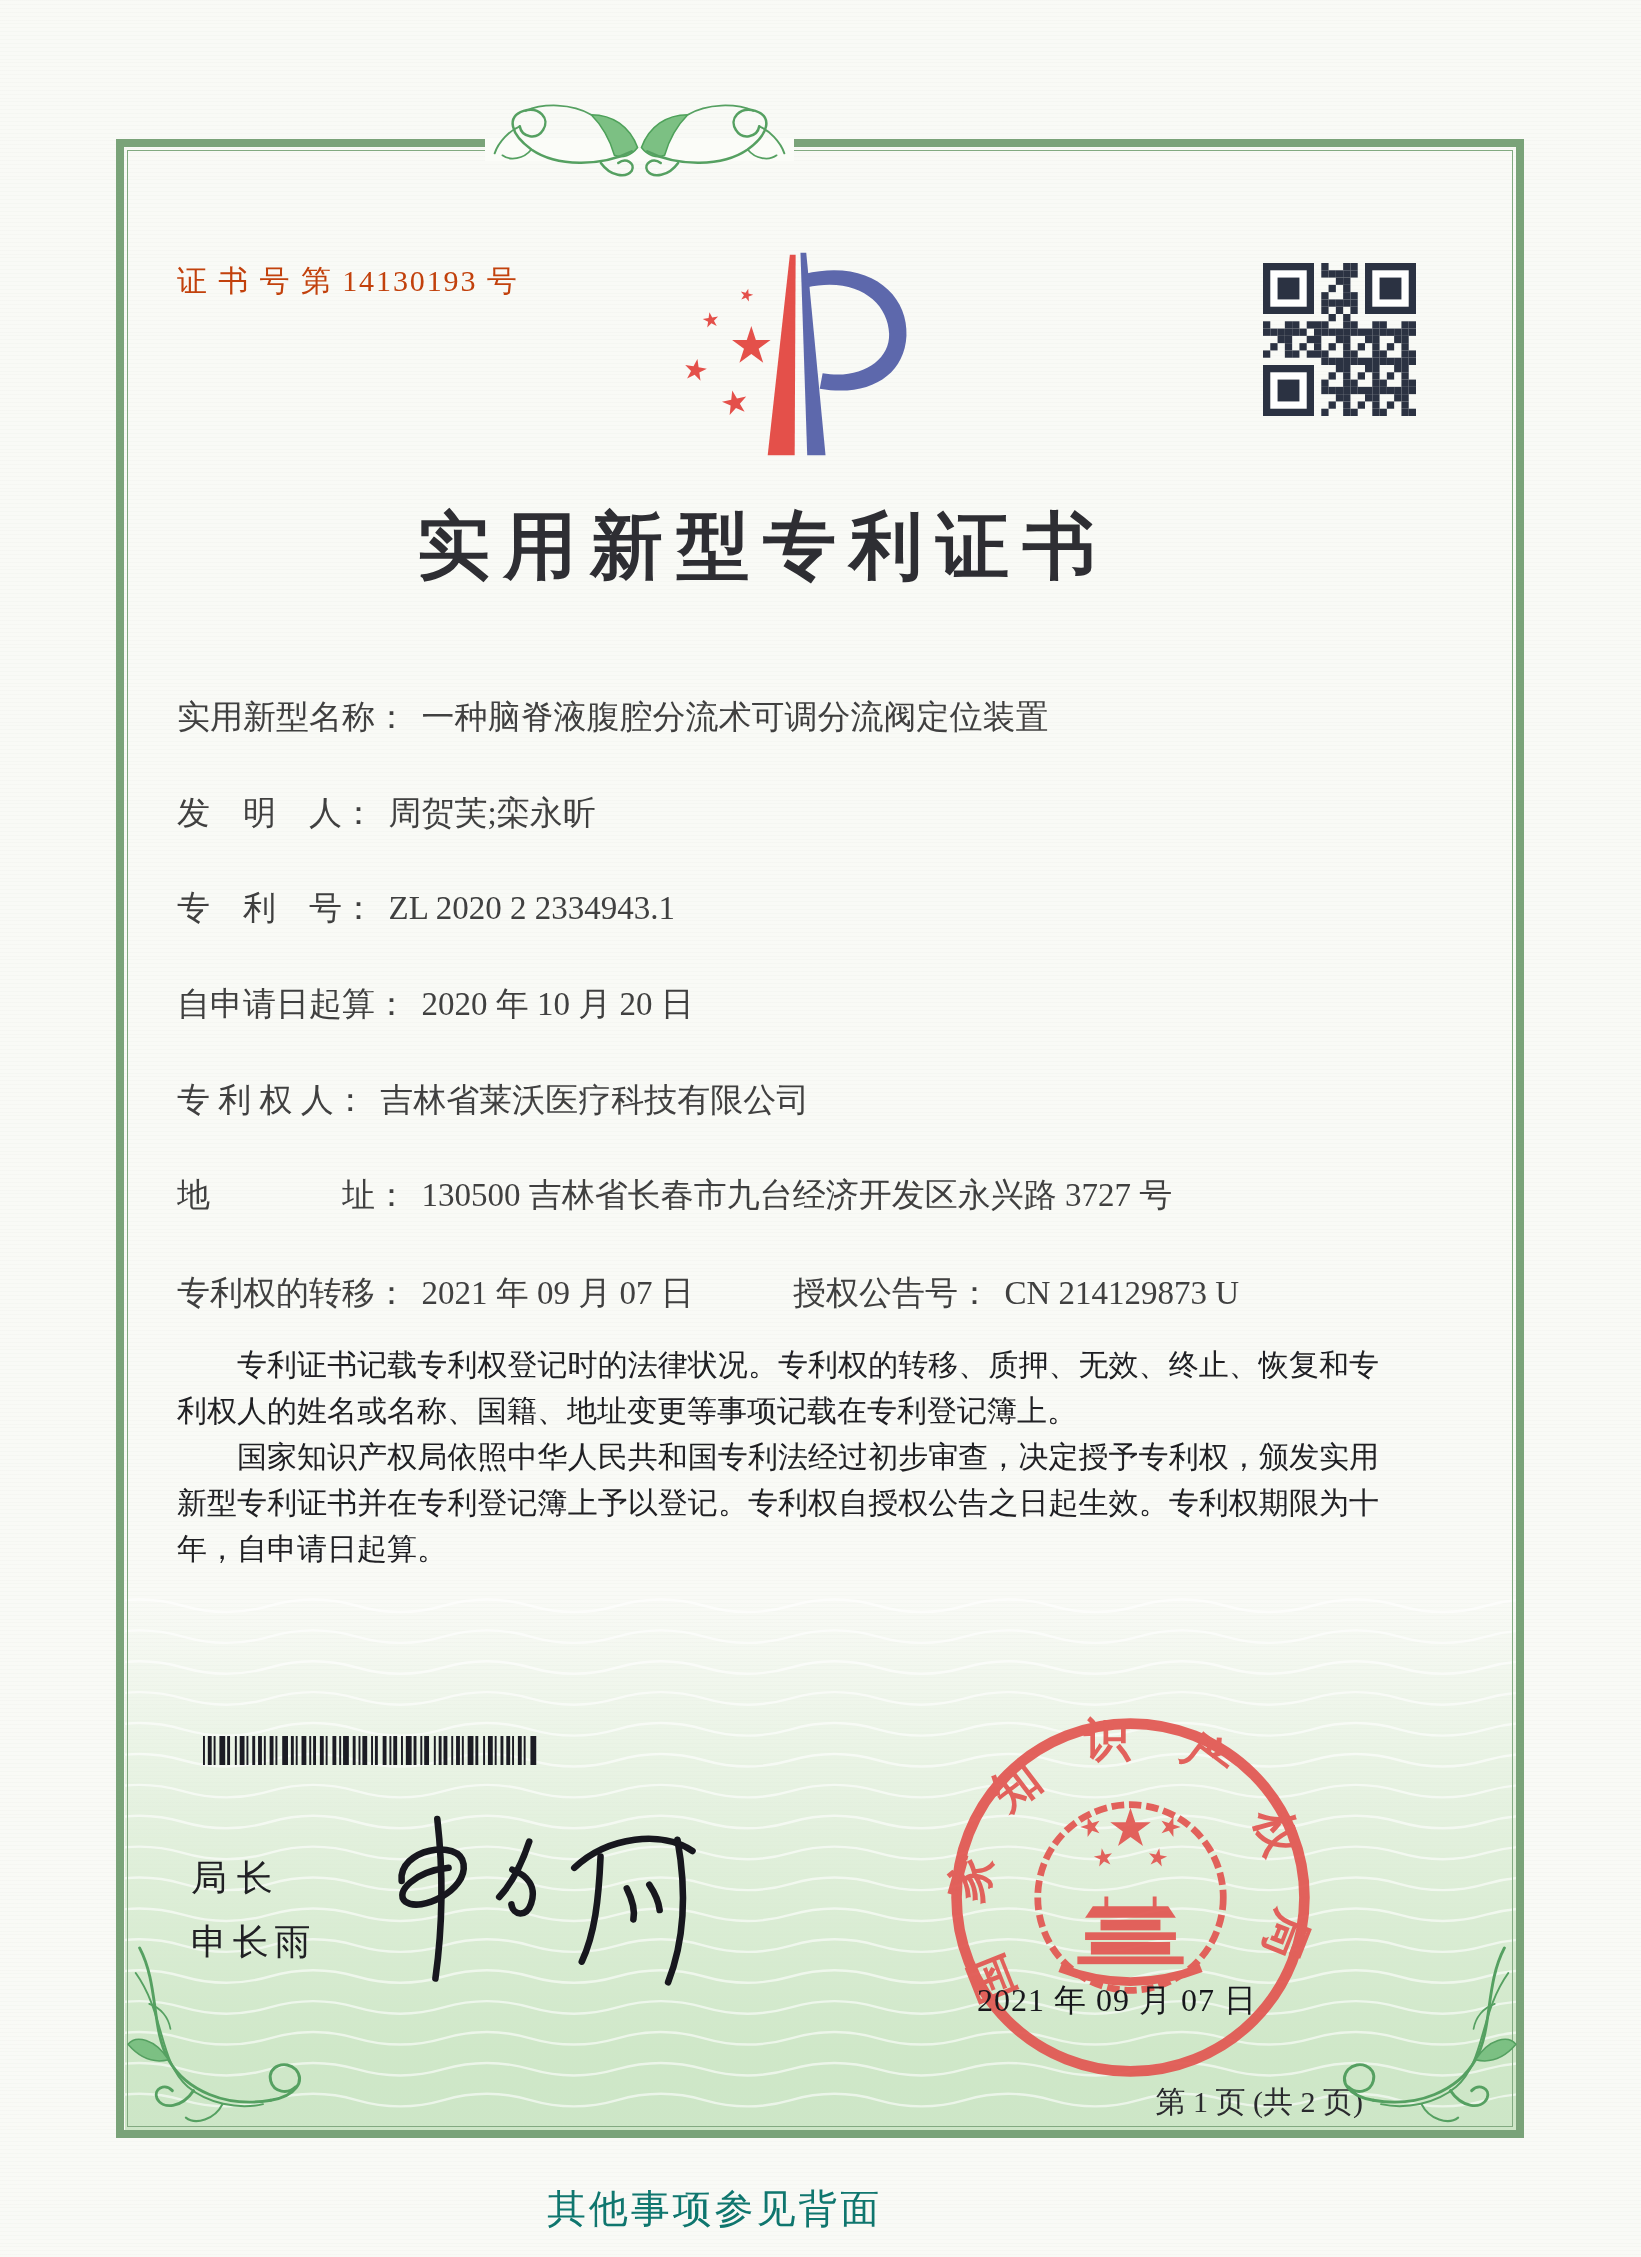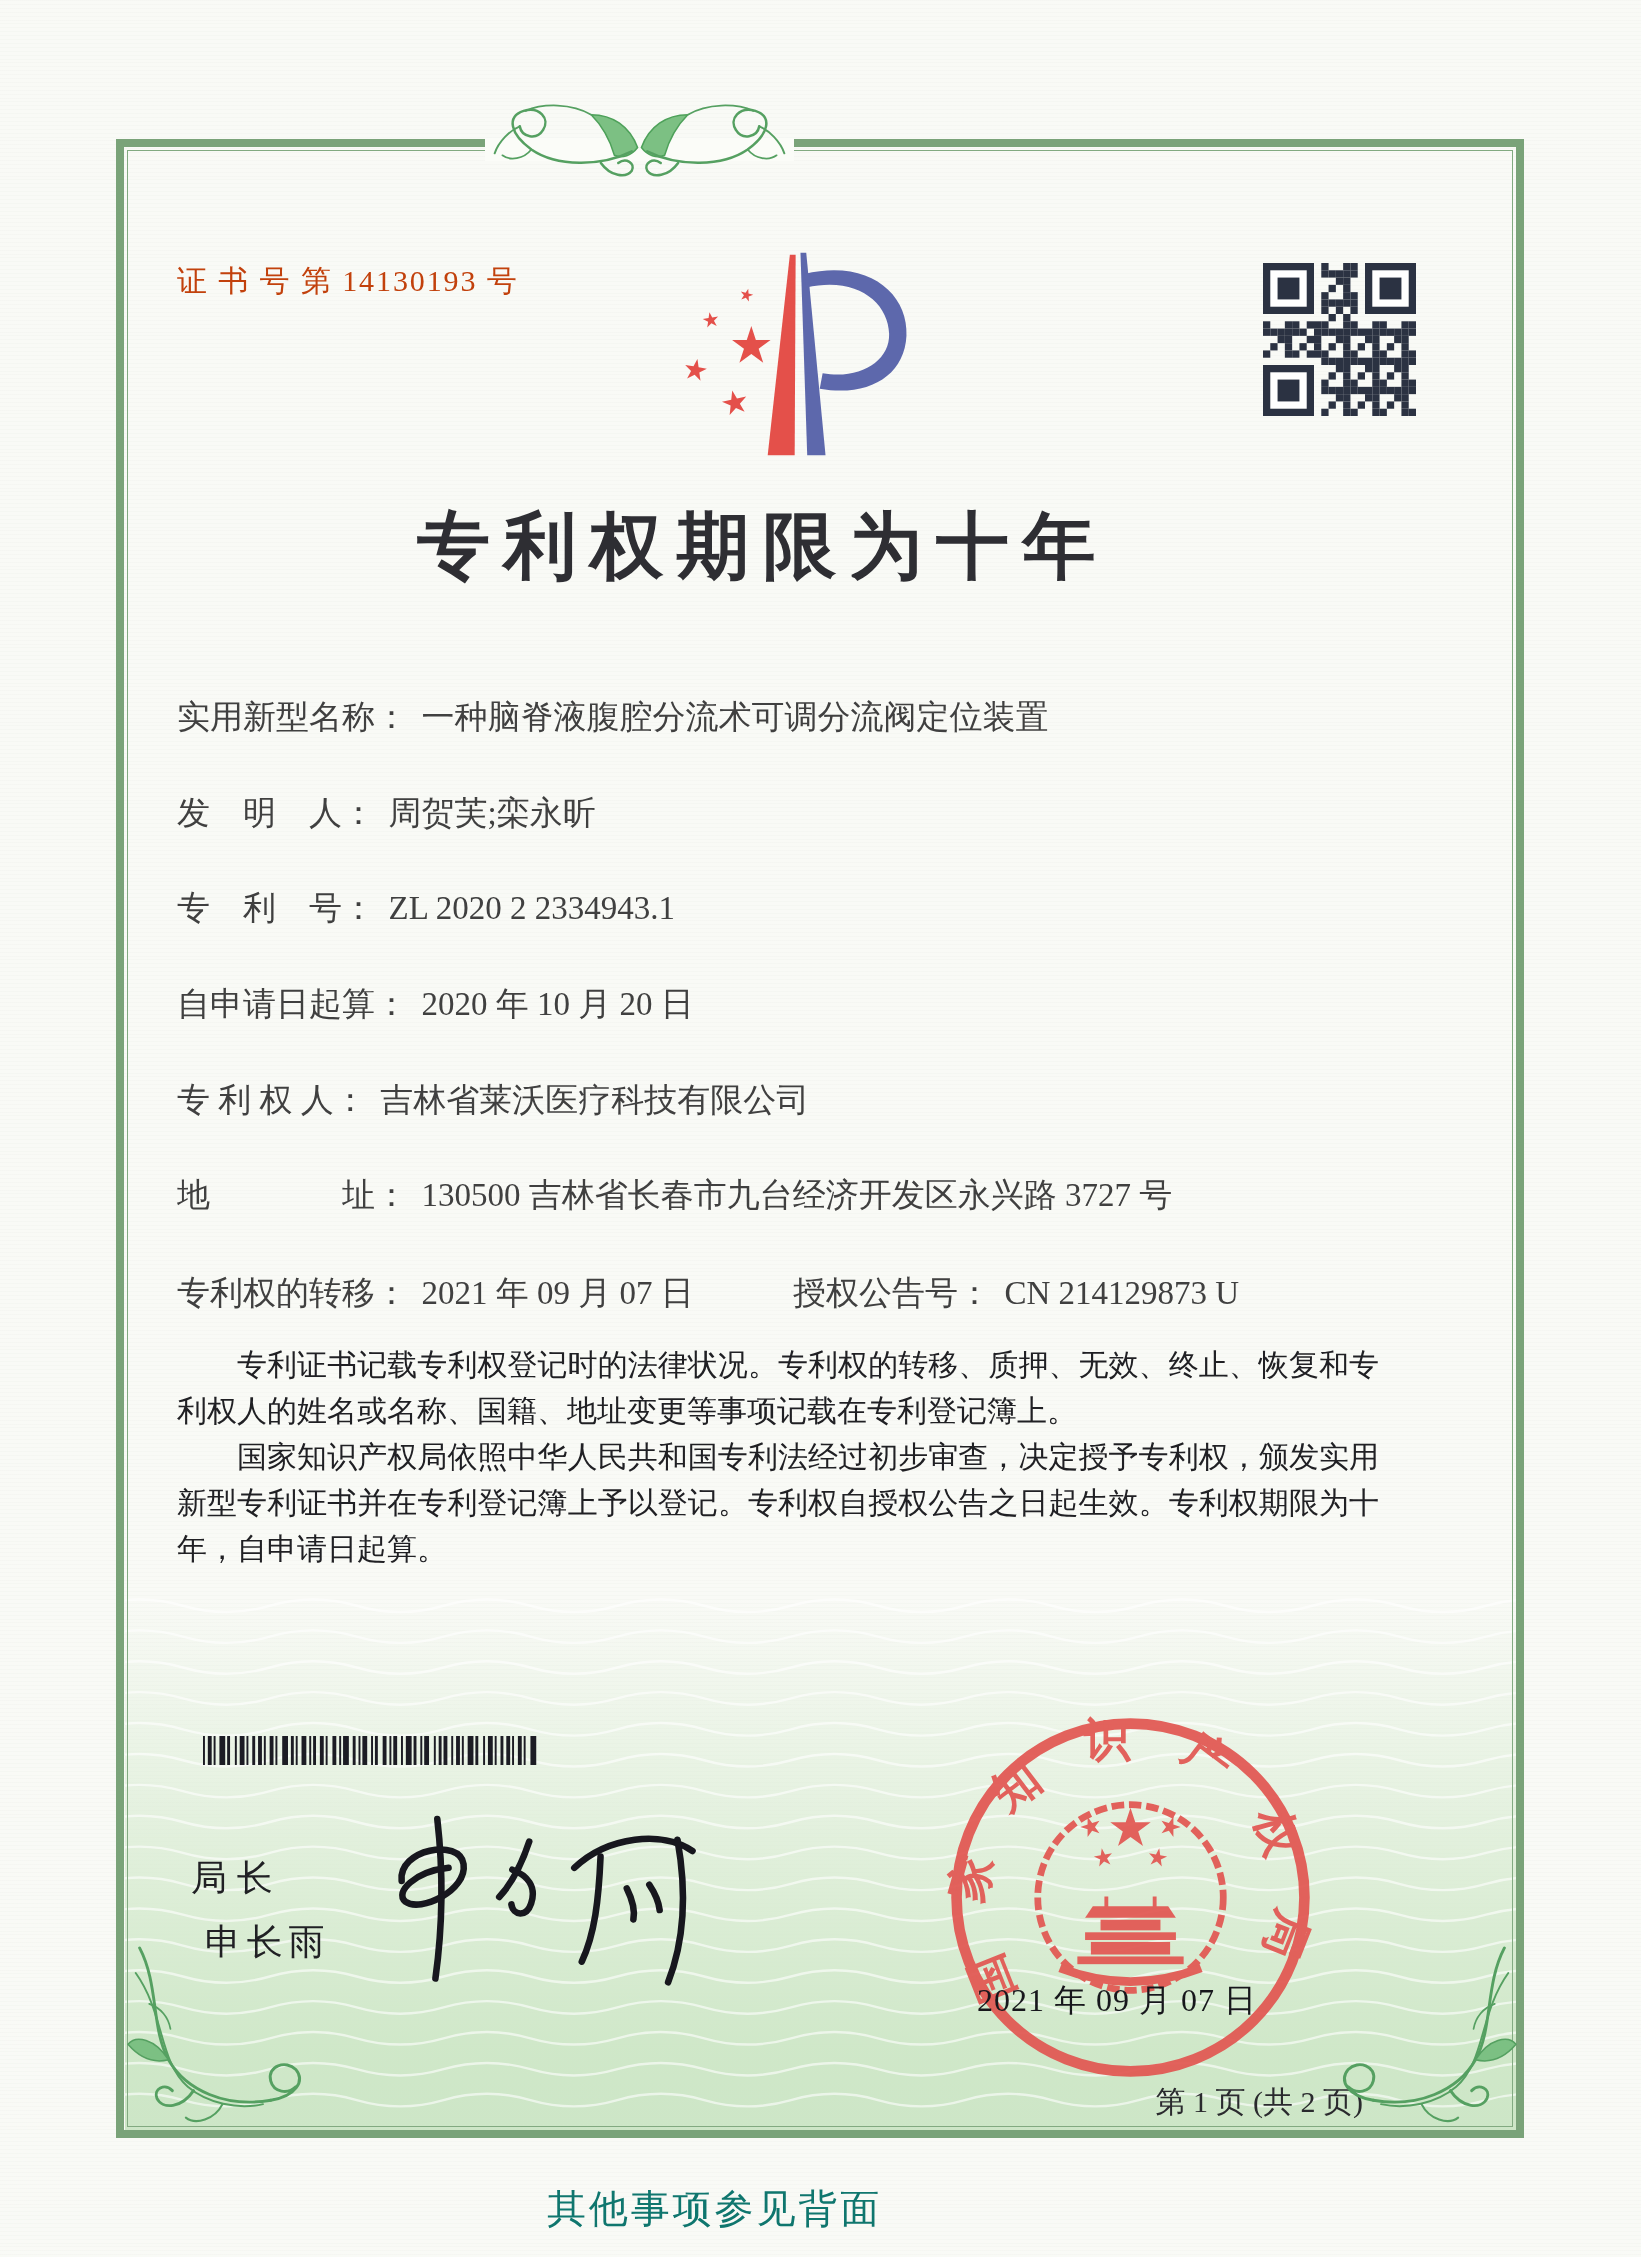--- a/index.html
+++ b/index.html
@@ -26,21 +26,21 @@
     font-weight:600;color:#2e2e33;z-index:4;}
   .frow{left:177px;width:1217px;font-size:33px;color:#404040;z-index:4;white-space:nowrap;}
   .flabel{display:inline-block;}
   .fvalue{display:inline-block;margin-left:13.5px;}
   .gazette2{position:absolute;left:616px;top:0;}
   .body-text{left:177px;top:1342px;width:1202px;font-size:30px;line-height:46px;
     color:#202024;text-align:justify;z-index:4;}
   .body-text p{margin:0;text-indent:2em;}
   .barcode{left:203px;top:1736px;z-index:4;}
   .signer-role{left:191px;top:1854px;font-size:36px;letter-spacing:9.7px;color:#202024;z-index:5;font-family:Liberation Mono, monospace;}
-  .signer-name{left:191px;top:1918px;font-size:36px;letter-spacing:5.8px;color:#202024;z-index:5;margin-left:14px;}
+  .signer-name{left:191px;top:1918px;font-size:36px;letter-spacing:5.8px;color:#202024;z-index:5;}
   .signature{left:381px;top:1807px;z-index:5;}
   .seal{left:944px;top:1711px;width:373px;height:373px;z-index:5;opacity:.93;}
   .seal-date{left:977px;top:1979px;font-size:32px;letter-spacing:1px;color:#17171c;z-index:6;white-space:nowrap;}
   .page-info{left:125px;top:2082px;width:1238px;text-align:right;font-size:30px;color:#2a2a2e;z-index:4;}
   .back-note{left:0;top:2182px;width:1429px;text-align:center;font-size:39px;letter-spacing:2.9px;color:#0f766e;z-index:2;}
   .logo{left:679px;top:247px;z-index:4;}
   .qr{left:1263px;top:263px;z-index:4;}
   .ornament-top{left:485px;top:103px;z-index:6;}
   .corner-fl{top:1946px;z-index:6;}
   .corner-fl.left{left:126px;}
@@ -305,21 +305,21 @@
     <rect x="142.5" y="142.5" width="7.5" height="7.5" fill="#2b3242"></rect>
     <rect x="60" y="150" width="7.5" height="7.5" fill="#2b3242"></rect>
     <rect x="82.5" y="150" width="7.5" height="7.5" fill="#2b3242"></rect>
     <rect x="90" y="150" width="7.5" height="7.5" fill="#2b3242"></rect>
     <rect x="112.5" y="150" width="7.5" height="7.5" fill="#2b3242"></rect>
     <rect x="120" y="150" width="7.5" height="7.5" fill="#2b3242"></rect>
     <rect x="142.5" y="150" width="7.5" height="7.5" fill="#2b3242"></rect>
     <rect x="150" y="150" width="7.5" height="7.5" fill="#2b3242"></rect>
   </svg>
 
-<div class="abs doc-title">专利权期限为十年</div>
+<div class="abs doc-title">实用新型专利证书</div>
 
 <div class="abs frow" style="top:695px">
   <span class="flabel">实用新型名称：</span><span class="fvalue">一种脑脊液腹腔分流术可调分流阀定位装置</span>
 </div>
 <div class="abs frow" style="top:791px">
   <span class="flabel">发　明　人：</span><span class="fvalue">周贺芙;栾永昕</span>
 </div>
 <div class="abs frow" style="top:886px">
   <span class="flabel">专　利　号：</span><span class="fvalue">ZL 2020 2 2334943.1</span>
 </div>

